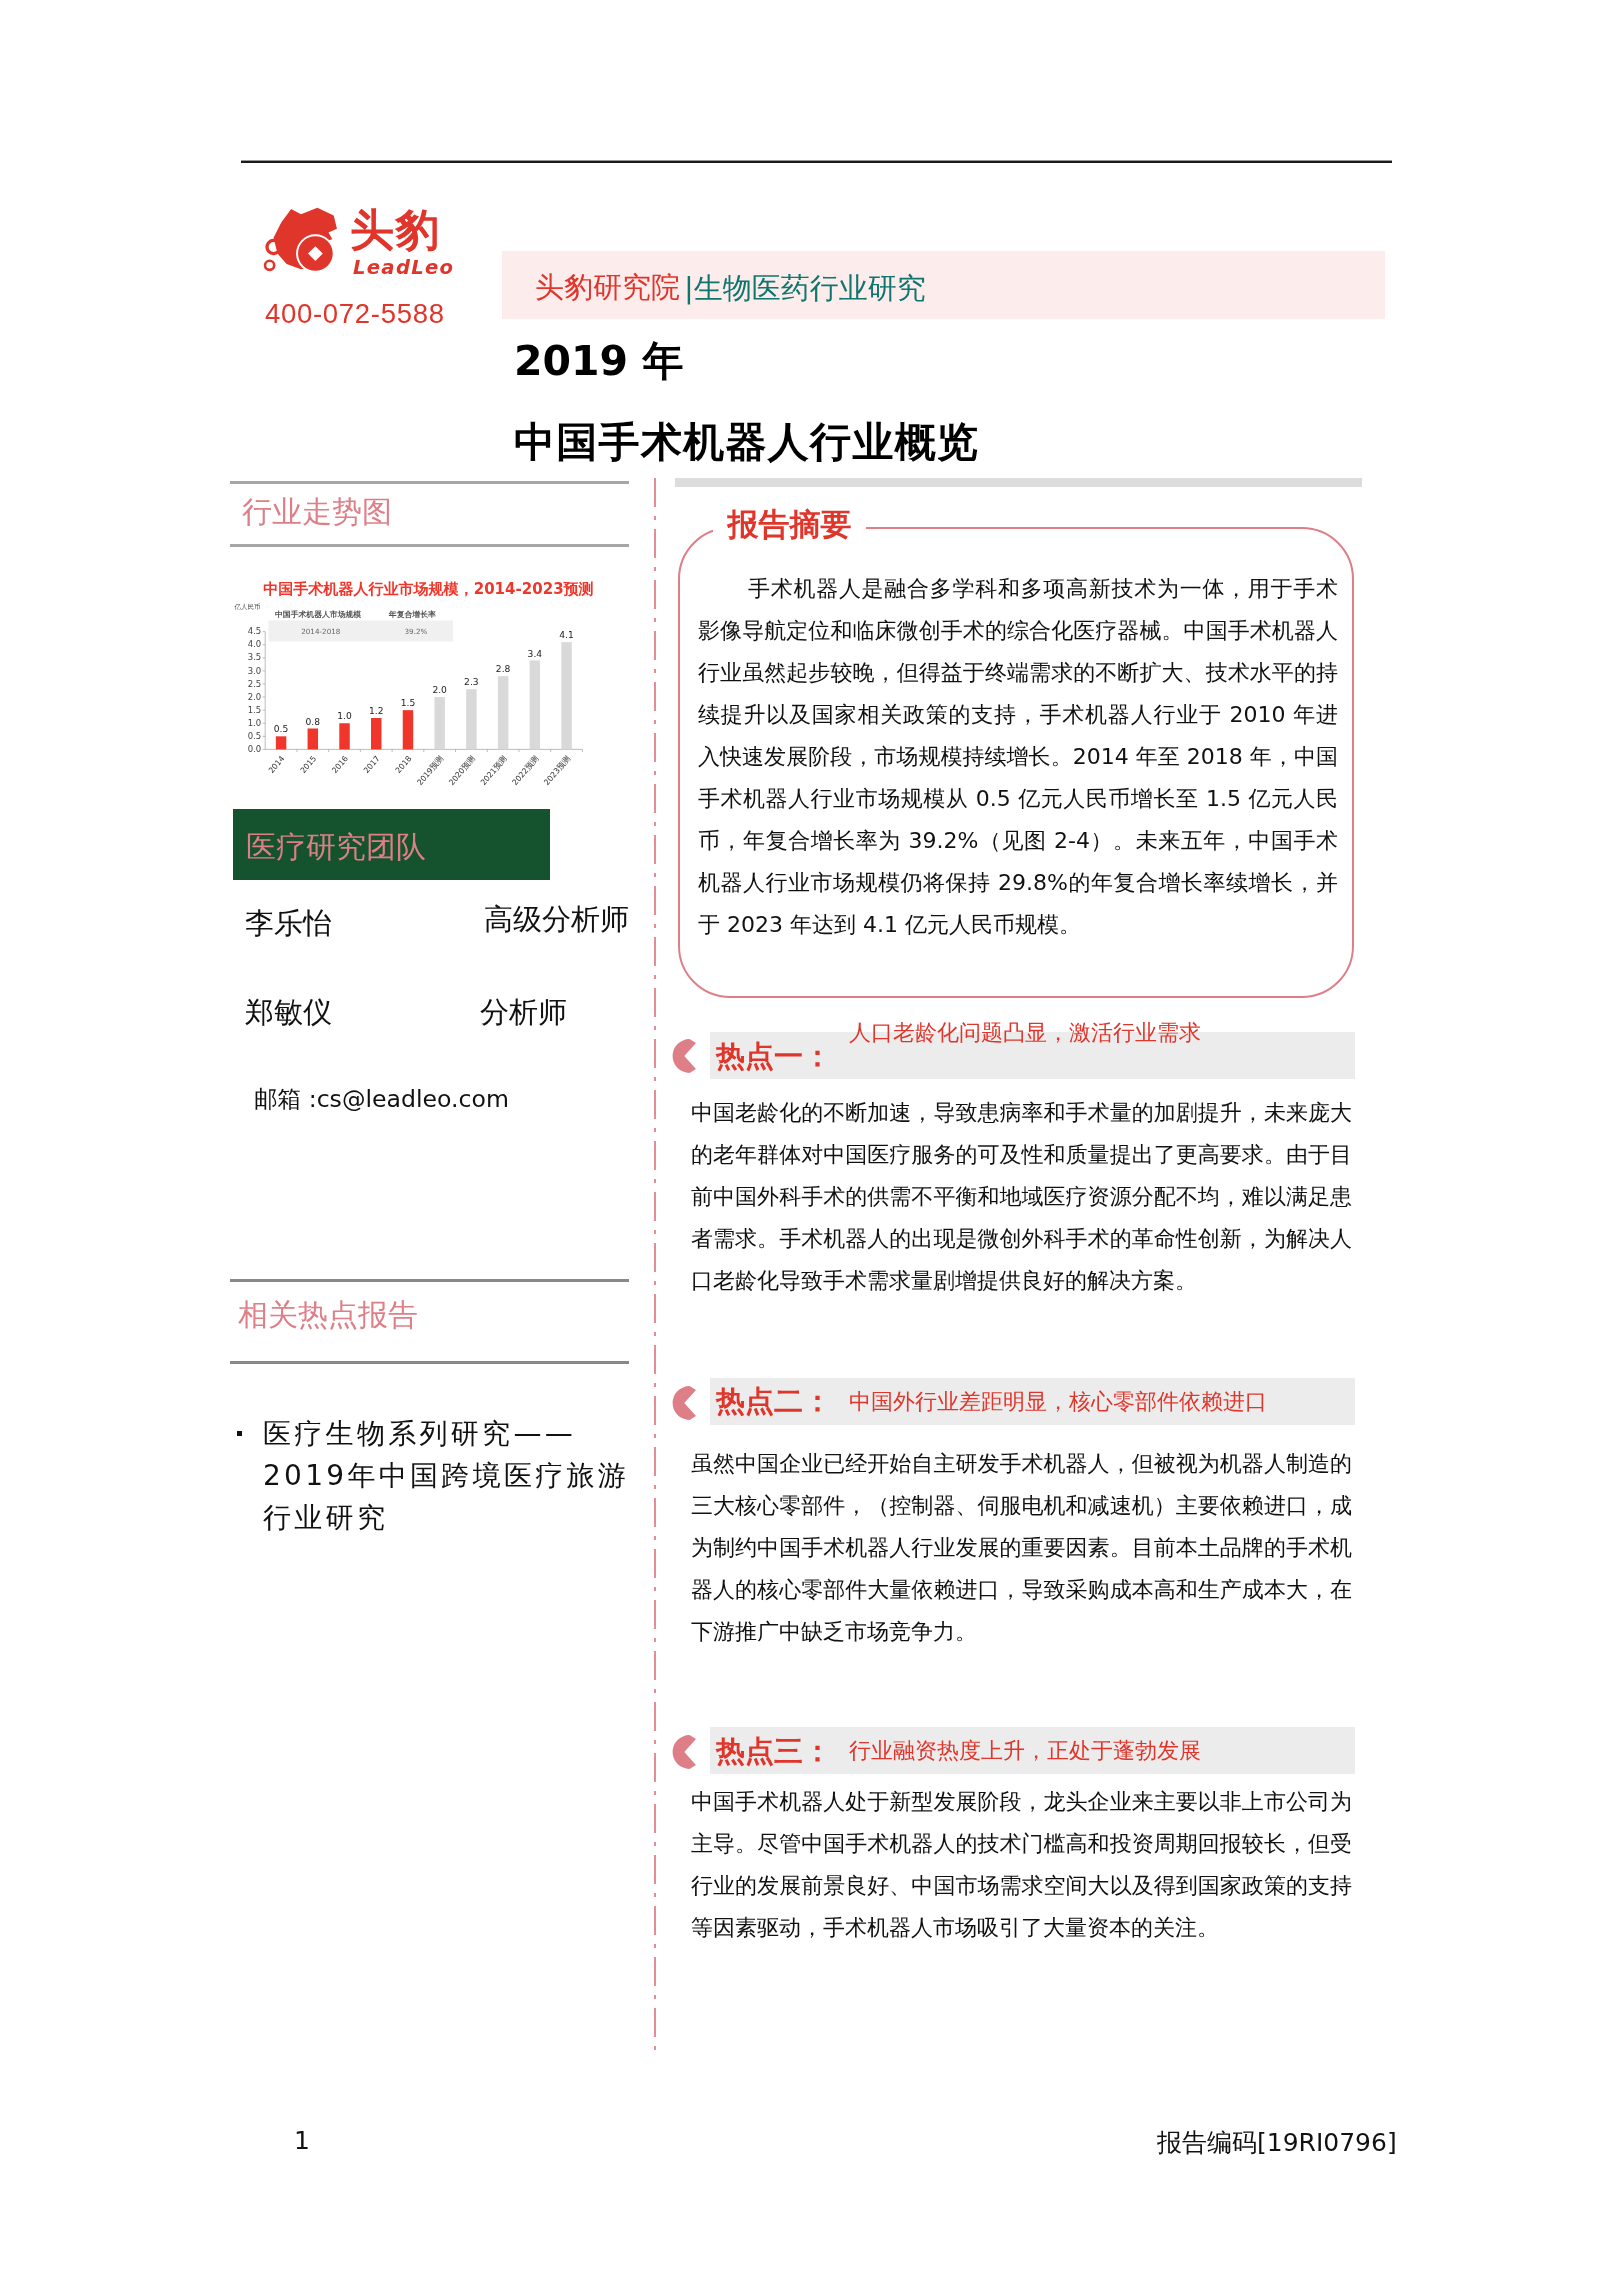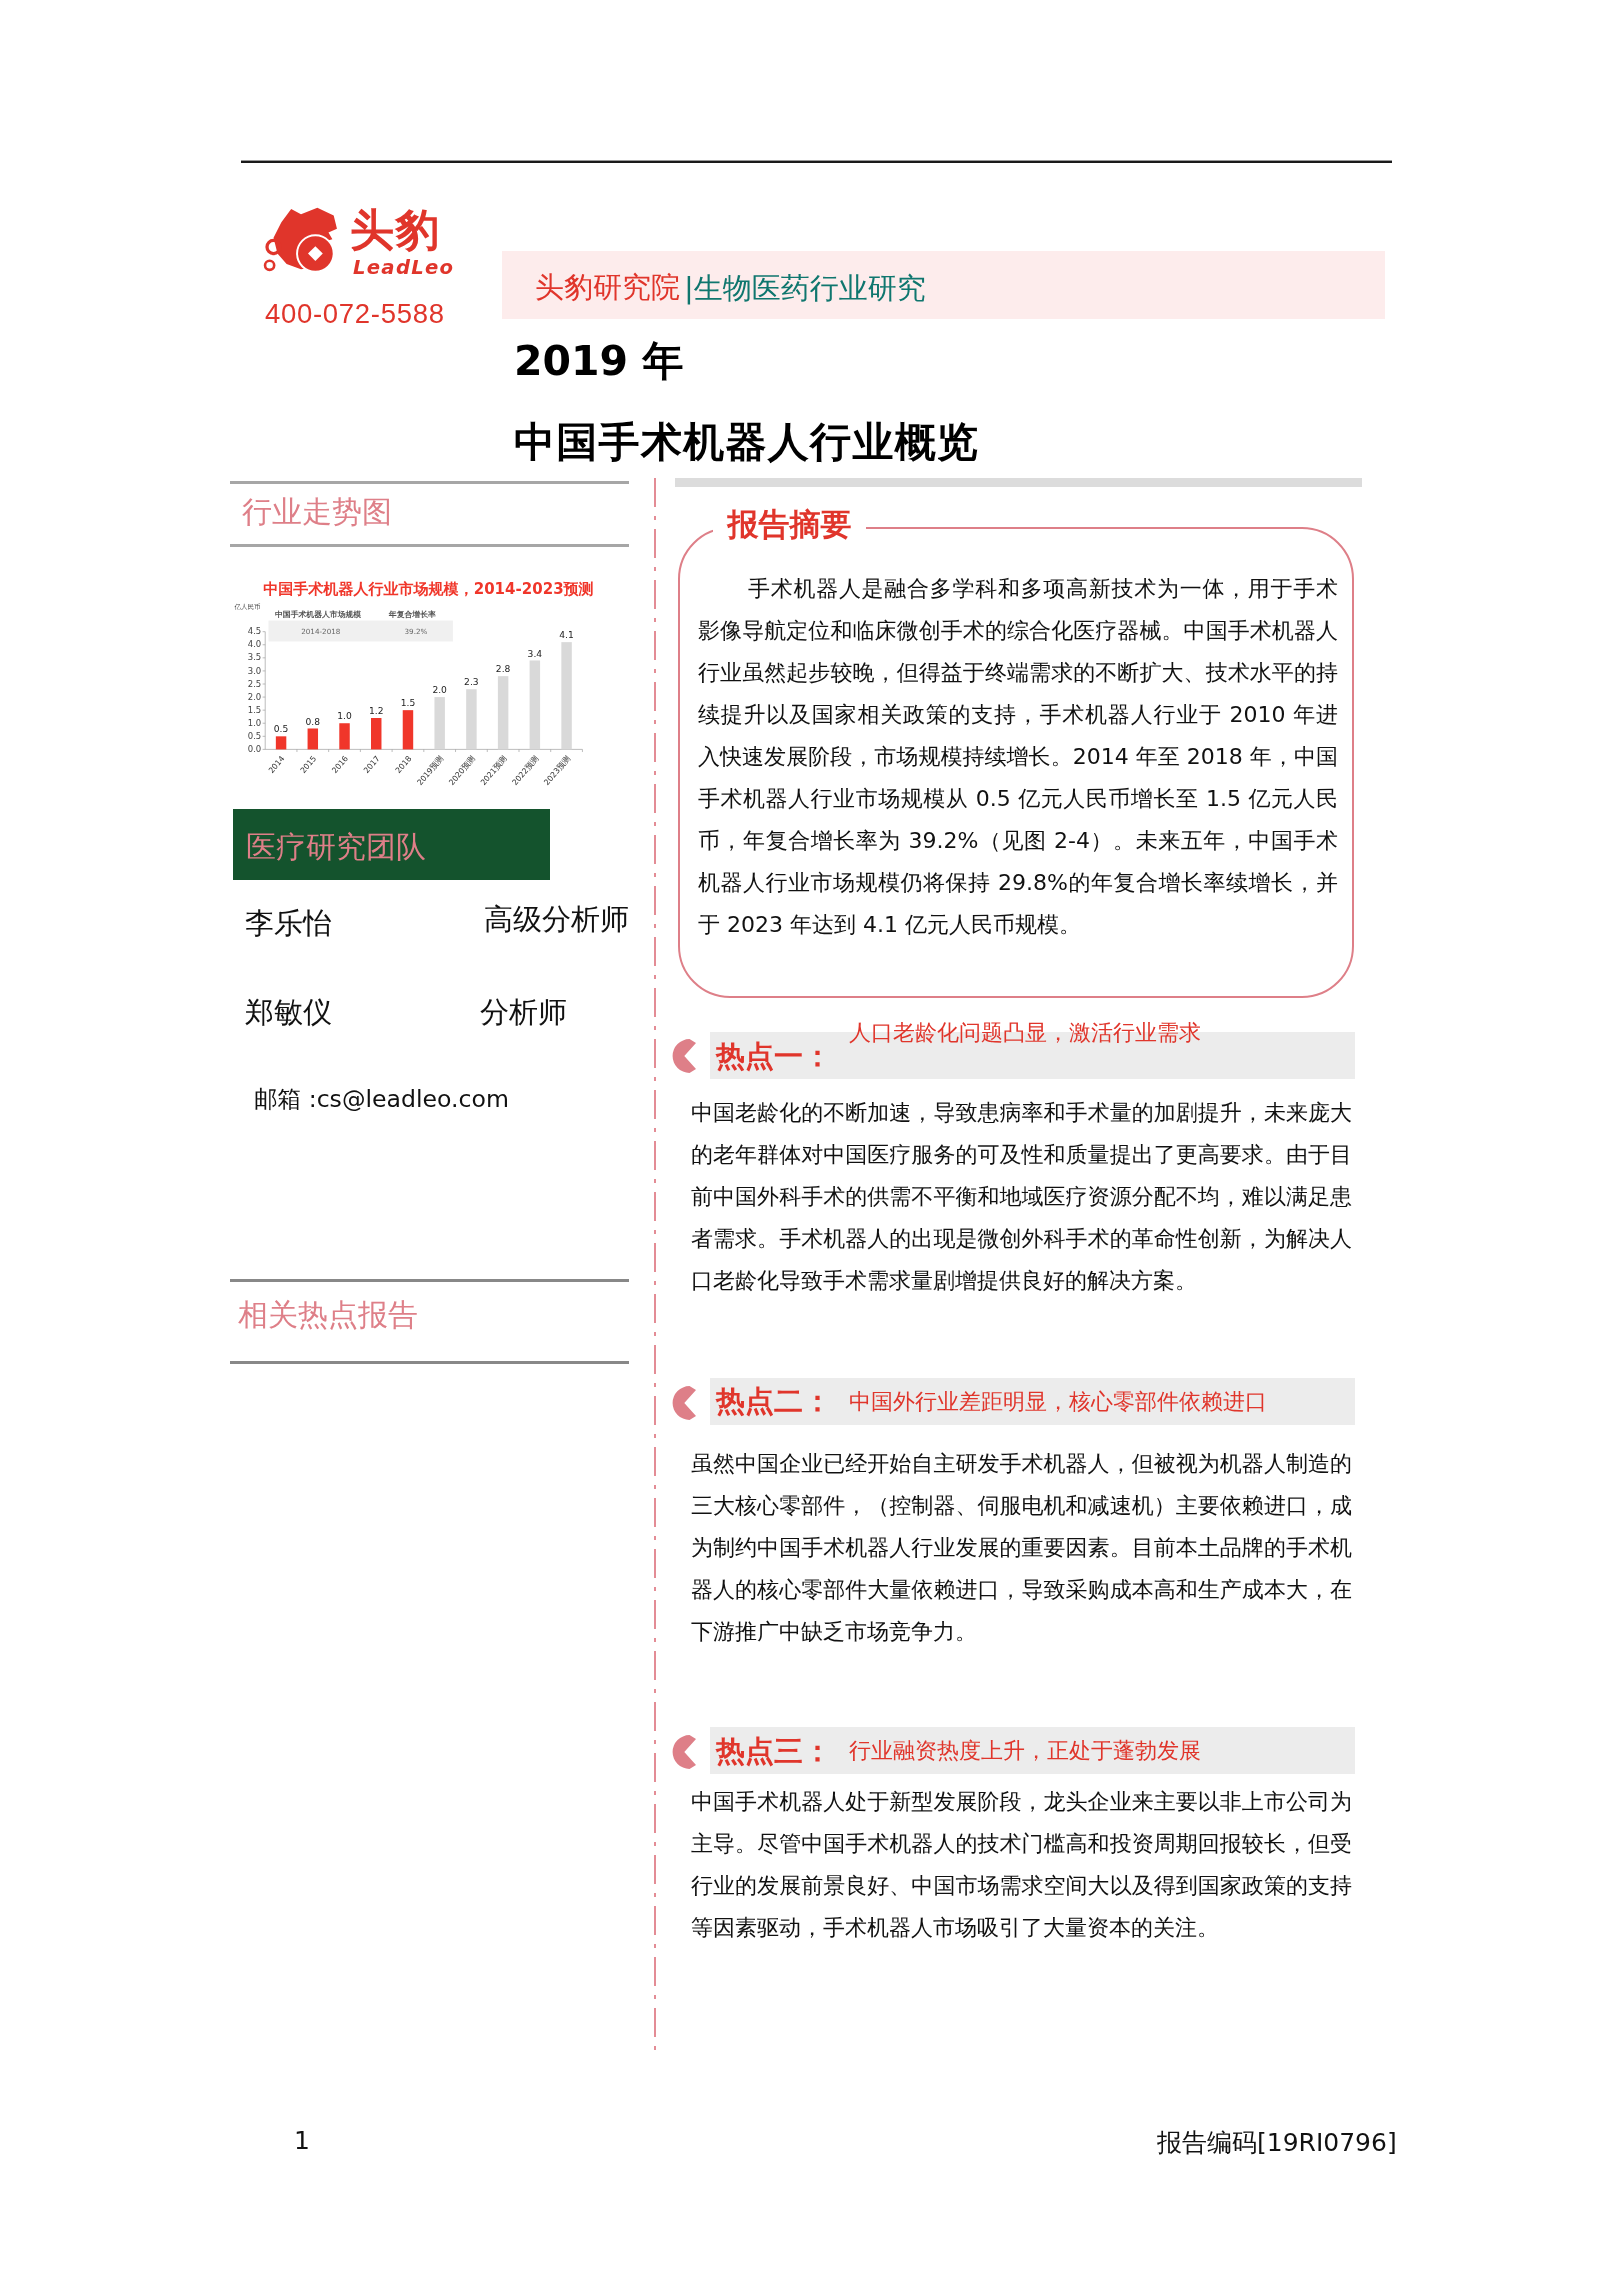--- a/index.html
+++ b/index.html
@@ -170,20 +170,21 @@
 <div class="member" style="left:484px; top:900px">高级分析师</div>
 <div class="member" style="left:245px; top:993px">郑敏仪</div>
 <div class="member" style="left:480px; top:993px">分析师</div>
 <div class="email">邮箱 :cs@leadleo.com</div>
 
 <div class="hr-gray" style="top:1279px; background:#888"></div>
 <div class="sec-title" style="left:238px; top:1295px">相关热点报告</div>
 <div class="hr-gray" style="top:1361px; background:#888"></div>
 
 <ul class="related-list">
+  <li class="related-item"><span class="bullet"></span><span>医疗生物系列研究——2019年中国跨境医疗旅游行业研究</span></li>
 </ul>
 
 <div class="dash-divider"></div>
 
 <div class="right-top-bar"></div>
 <div class="abstract-box"></div>
 <div class="abstract-title-wrap">
   <span class="abstract-title">报告摘要</span>
 </div>
 <div class="abstract-text">手术机器人是融合多学科和多项高新技术为一体，用于手术影像导航定位和临床微创手术的综合化医疗器械。中国手术机器人行业虽然起步较晚，但得益于终端需求的不断扩大、技术水平的持续提升以及国家相关政策的支持，手术机器人行业于 2010 年进入快速发展阶段，市场规模持续增长。2014 年至 2018 年，中国手术机器人行业市场规模从 0.5 亿元人民币增长至 1.5 亿元人民币，年复合增长率为 39.2%（见图 2-4）。未来五年，中国手术机器人行业市场规模仍将保持 29.8%的年复合增长率续增长，并于 2023 年达到 4.1 亿元人民币规模。</div>

